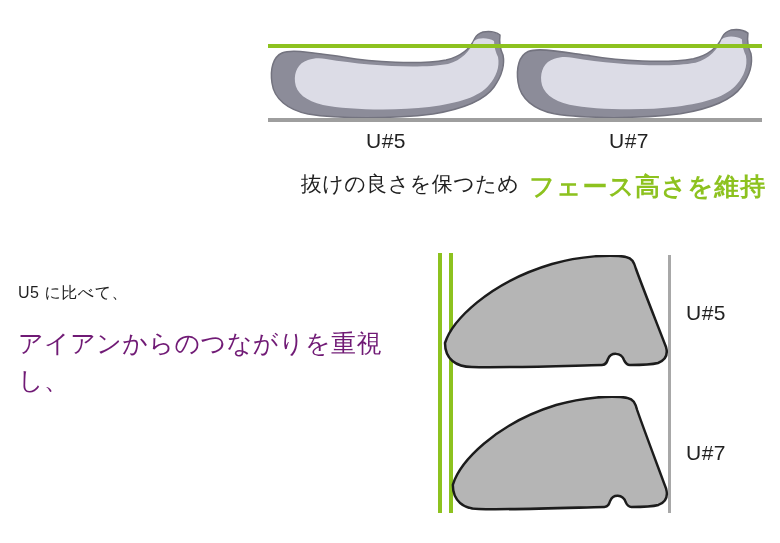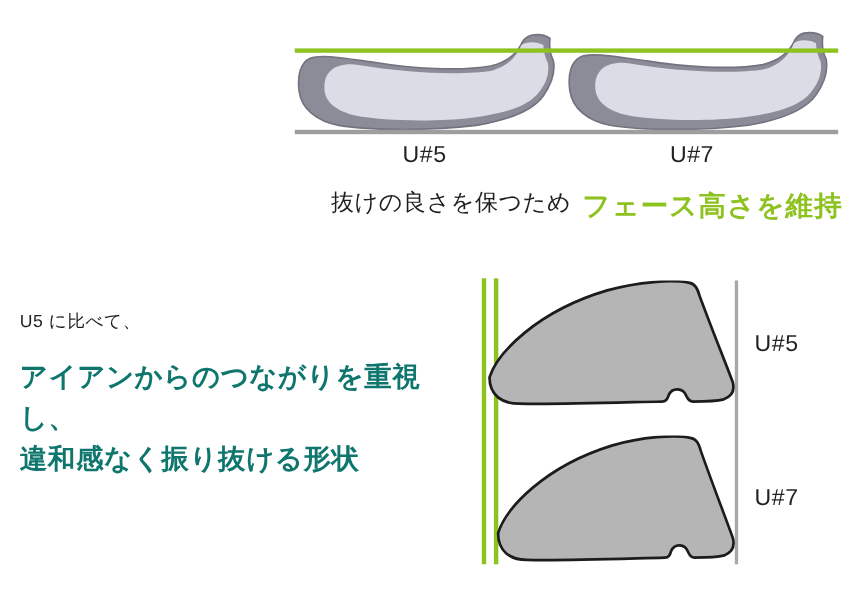--- a/index.html
+++ b/index.html
@@ -23,21 +23,21 @@
     left:276px;top:170px;width:515px;display:flex;justify-content:center;
     align-items:flex-start;gap:10px;white-space:nowrap;
   }
   .caption .plain{font-size:21px;color:#1f1f1f;letter-spacing:0.5px;}
   .caption .highlight{font-size:25px;font-weight:bold;color:#8dc21f;letter-spacing:1px;font-family:Liberation Serif, serif;}
 
   
   .notes{left:18px;top:276px;width:410px;}
   .notes .note-line{font-size:16px;line-height:34px;color:#1f1f1f;letter-spacing:0.5px;}
   .notes .hl-block{margin-top:15px;}
-  .notes .hl-line{font-size:25px;line-height:37px;font-weight:bold;color:#0f766e;letter-spacing:0.5px;}
+  .notes .hl-line{font-size:25px;line-height:37px;font-weight:normal;color:#701a75;letter-spacing:0.5px;}
 
   
   .vline-green1{left:438px;top:253px;width:4px;height:260px;background:#8dc21f;z-index:1;}
   .vline-green2{left:449px;top:253px;width:4px;height:260px;background:#8dc21f;z-index:1;}
   .vline-gray{left:668px;top:255px;width:3px;height:258px;background:#a8a8a8;z-index:1;}
   .top-head-u5{left:440px;top:255px;width:230px;height:116px;z-index:2;}
   .top-head-u7{left:448px;top:396px;width:222px;height:117px;z-index:2;}
   .lbl-bot-u5{left:686px;top:301px;}
   .lbl-bot-u7{left:686px;top:441px;}
 </style>
@@ -76,21 +76,20 @@
 
   <div class="abs caption">
     <span class="plain">抜けの良さを保つため</span>
     <span class="highlight">フェース高さを維持</span>
   </div>
 
   <div class="abs notes">
     <div class="note-line">U5 に比べて、</div>
     <div class="hl-block">
       <div class="hl-line">アイアンからのつながりを重視し、</div>
-      <div class="hl-line">違和感なく振り抜ける形状</div>
     </div>
   </div>
 
   <div class="abs vline-green1"></div>
   <div class="abs vline-green2"></div>
   <div class="abs vline-gray"></div>
 
   <svg class="abs top-head-u5" viewBox="0 0 230 116" preserveAspectRatio="none">
     <path fill="#b5b5b5" stroke="#1c1c1c" stroke-width="2.5" stroke-linejoin="round" d="M5,88 C12,66 48,28 112,9 C140,1 172,-1 186,2 C192,3 194,7 196,14
          C204,36 216,66 226,92 C228,99 226,105 218,108 C210,110 196,110 190,110

